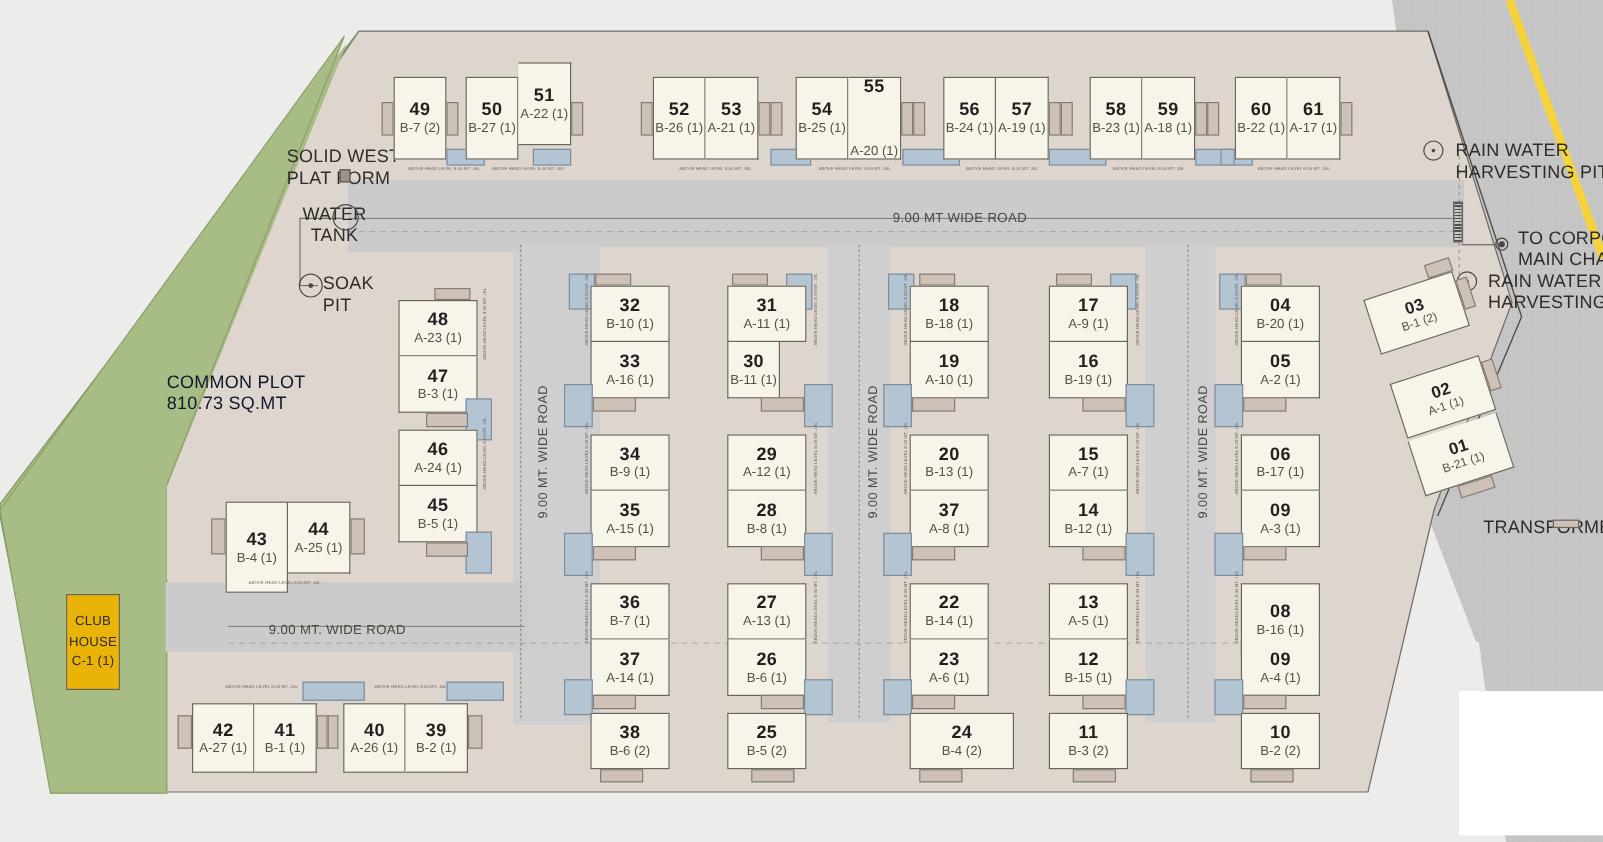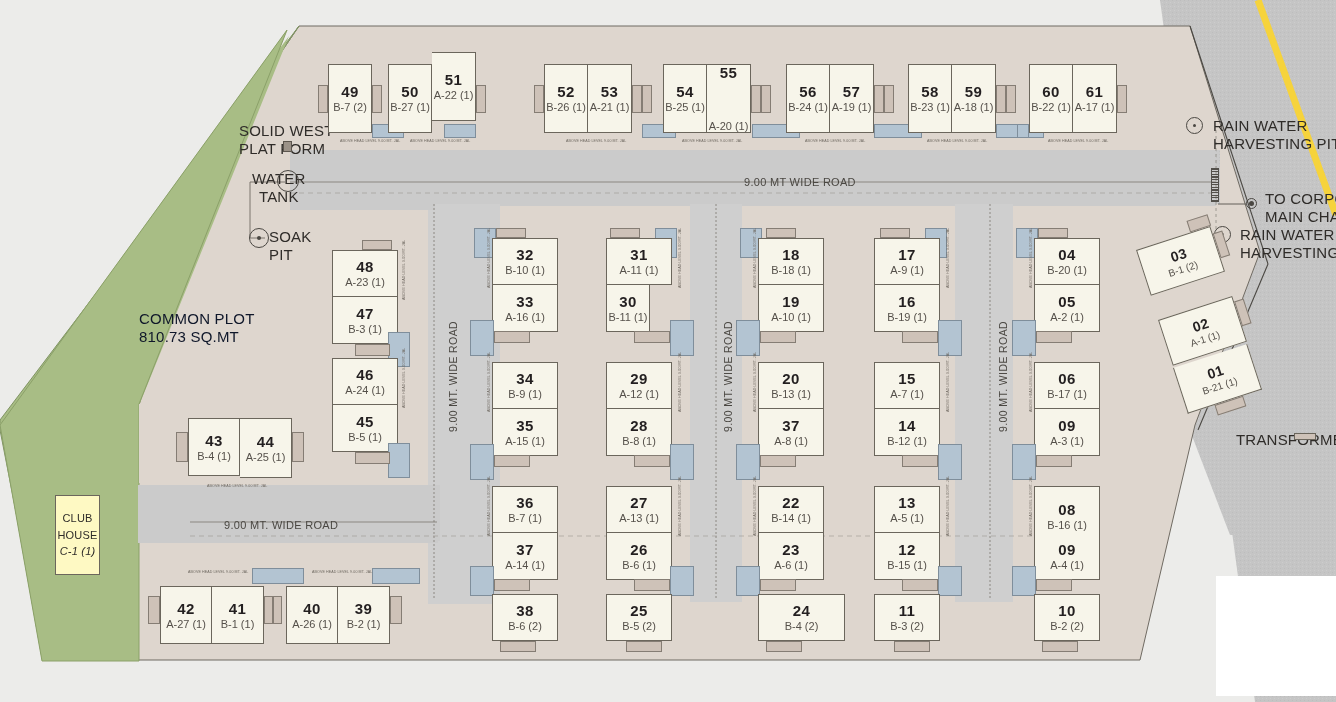--- a/index.html
+++ b/index.html
@@ -77,21 +77,21 @@
   .hatchbar {
     position: absolute; background:
       repeating-linear-gradient(0deg,#53504b 0 1.2px,transparent 1.2px 2.6px);
     border: 1px solid #53504b;
   }
 
   .whitebox {
     position: absolute; background: #ffffff;
   }
   .clubbox {
-    position: absolute; background: #fef9c3; border: 1px solid #6b665c;
+    position: absolute; background: #eab308; border: 1px solid #6b665c;
     display:flex; align-items:center; justify-content:center;
   }
   .micro {
     position:absolute; font-size:3.6px; color:#6d675f; white-space:nowrap;
     letter-spacing:.1px;
   }
   .microv {
     position:absolute; font-size:3.6px; color:#6d675f; white-space:nowrap;
     transform-origin:0 0; transform:rotate(-90deg); letter-spacing:.1px;
   }
@@ -204,21 +204,21 @@
   <div class="app nb" style="left:1294px; top:433px; width:22px; height:7px; background:#cec2b8; border:1px solid #6b665c;"></div>
 
   <div class="hatchbar" style="left:1211px; top:168px; width:8px; height:34px;"></div>
 
   <div class="lab commonplot" style="left:139px; top:308px;">COMMON PLOT</div>
   <div class="lab commonplot" style="left:139px; top:326px;">810.73 SQ.MT</div>
 
   <div class="clubbox" style="left:55px; top:495px; width:45px; height:80px; flex-direction:column;">
     <span class="lab clubhouse" style="position:static;">CLUB</span>
     <span class="lab clubhouse" style="position:static;">HOUSE</span>
-    <span class="lab clubhouse" style="position:static;font-style:italic;">C-1 (1)</span>
+    <span class="lab clubhouse" style="position:static;">C-1 (1)</span>
   </div>
 
   <div class="app" style="left:318px; top:85px; width:10px; height:28px;"></div>
   <div class="plot" style="left:328px; top:64px; width:44px; height:69px;">
     <span class="pnum">49</span>
     <span class="pcode">B-7 (2)</span>
   </div>
   <div class="app" style="left:372px; top:85px; width:10px; height:28px;"></div>
   <div class="app blue" style="left:372px; top:124px; width:32px; height:14px;"></div>
   <div class="micro" style="left:340px; top:139px;">ABOVE HEAD LEVEL 9.00 MT. JAL</div>
@@ -319,21 +319,21 @@
   </div>
   <div class="plot joint-top" style="left:332px; top:405px; width:66px; height:47px;">
     <span class="pnum">45</span>
     <span class="pcode">B-5 (1)</span>
   </div>
   <div class="app blue" style="left:388px; top:443px; width:22px; height:35px;"></div>
   <div class="app" style="left:355px; top:452px; width:35px; height:12px;"></div>
   <div class="microv" style="left:402px; top:408px;">ABOVE HEAD LEVEL 9.00 MT. JAL</div>
 
   <div class="app" style="left:176px; top:432px; width:12px; height:30px;"></div>
-  <div class="plot" style="left:188px; top:418px; width:52px; height:58px;">
+  <div class="plot" style="left:188px; top:418px; width:52px; height:76px;">
     <span class="pnum">43</span>
     <span class="pcode">B-4 (1)</span>
   </div>
   <div class="plot" style="left:240px; top:418px; width:52px; height:60px; border-left:none;">
     <span class="pnum">44</span>
     <span class="pcode">A-25 (1)</span>
   </div>
   <div class="app" style="left:292px; top:432px; width:12px; height:30px;"></div>
   <div class="micro" style="left:207px; top:484px;">ABOVE HEAD LEVEL 9.00 MT. JAL</div>
 

